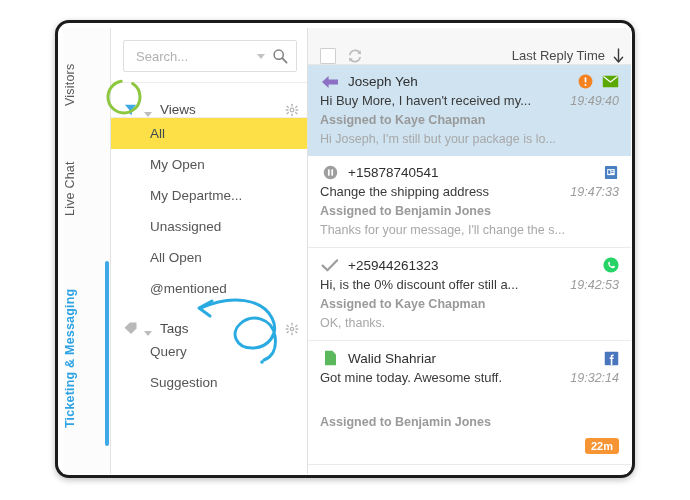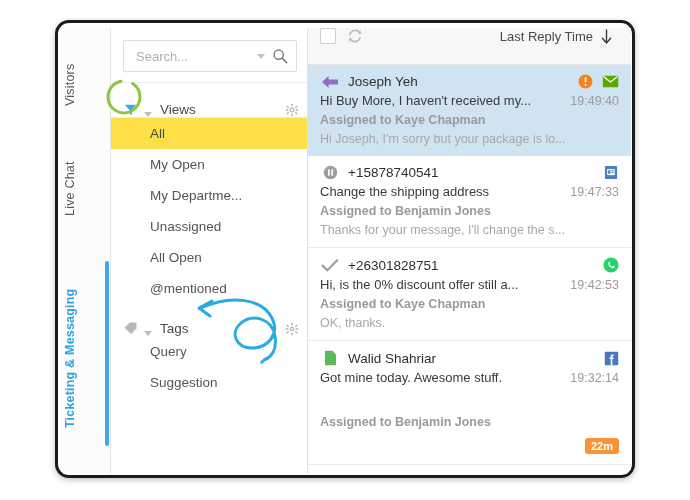--- a/index.html
+++ b/index.html
@@ -188,22 +188,22 @@
     display: flex;
     flex-direction: column;
     min-width: 0;
   }
   .list-head {
     height: 36px;
     flex: 0 0 36px;
     background: #f7f7f7;
     border-bottom: 1px solid #e6e6e6;
     display: flex;
-    align-items: flex-start;
-    padding: 0 18px 0 12px;
+    align-items: flex-end;
+    padding: 0 6px 0 12px;
   }
   .chk {
     width: 14px; height: 14px;
     border: 1px solid #cfcfcf;
     background: #fff;
     border-radius: 1px;
     flex: 0 0 auto;
   }
   .refresh { margin-left: 11px; flex: 0 0 auto; }
   .sort {
@@ -249,20 +249,21 @@
     color: #3a3a3a;
     flex: 1;
     white-space: nowrap;
     overflow: hidden;
   }
   .conv-time {
     font-size: 12.5px;
     color: #9c9c9c;
     flex: 0 0 auto;
     margin-left: 8px;
+    font-style: italic;
   }
   .conv-assigned {
     font-size: 12.5px;
     color: #9a9a9a;
     font-weight: bold;
     margin-top: 5px;
     display: flex;
     align-items: center;
   }
   .conv-assigned .atext { flex: 1; white-space: nowrap; overflow: hidden; }
@@ -441,21 +442,21 @@
               </svg>
             </span>
           </div>
           <div class="conv-row2">
             <span class="conv-subject">Hi Buy More, I haven't received my...</span>
             <span class="conv-time">19:49:40</span>
           </div>
           <div class="conv-assigned">
             <span class="atext">Assigned to Kaye Chapman</span>
           </div>
-          <div class="conv-preview">Hi Joseph, I'm sorry but your package is lo...</div>
+          <div class="conv-preview">Hi Joseph, I'm still but your package is lo...</div>
         </div>
 
         <div class="conv">
           <div class="conv-row1">
             <span class="conv-stat">
               <svg width="15" height="15" viewBox="0 0 16 16">
                 <circle cx="8" cy="8" r="7.2" fill="#9e9e9e"></circle>
                 <rect x="5.3" y="4.6" width="1.8" height="6.8" rx=".5" fill="#fff"></rect>
                 <rect x="8.9" y="4.6" width="1.8" height="6.8" rx=".5" fill="#fff"></rect>
               </svg>
@@ -481,21 +482,21 @@
           <div class="conv-preview">Thanks for your message, I'll change the s...</div>
         </div>
 
         <div class="conv">
           <div class="conv-row1">
             <span class="conv-stat">
               <svg width="18" height="15" viewBox="0 0 18 15">
                 <path d="M1.6 7.6 L6.4 12.3 L16.2 2.2" fill="none" stroke="#9e9e9e" stroke-width="2.2" stroke-linecap="round" stroke-linejoin="round"></path>
               </svg>
             </span>
-            <span class="conv-name">+26301828751</span>
+            <span class="conv-name">+25944261323</span>
             <span class="conv-badges">
               <svg width="16" height="16" viewBox="0 0 16 16">
                 <circle cx="8" cy="8" r="7.6" fill="#25d366"></circle>
                 <path d="M5.6 4.4c.3-.1.6 0 .8.3l.7 1.2c.1.3.1.6-.1.8l-.4.4c-.1.2-.1.4 0 .5.5.9 1.2 1.5 2.1 1.9.2.1.4.1.5-.1l.4-.5c.2-.2.5-.3.8-.2l1.2.6c.3.2.4.5.3.8-.2.7-.9 1.2-1.7 1.2-2.5 0-5-2.6-5-5 0-.8.5-1.6 1.4-1.9z" fill="#ffffff"></path>
               </svg>
             </span>
           </div>
           <div class="conv-row2">
             <span class="conv-subject">Hi, is the 0% discount offer still a...</span>
             <span class="conv-time">19:42:53</span>

